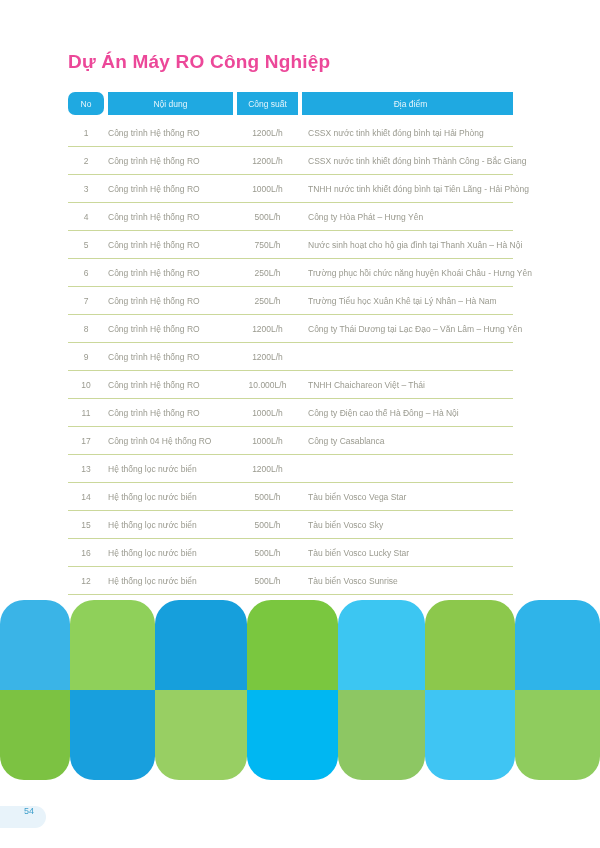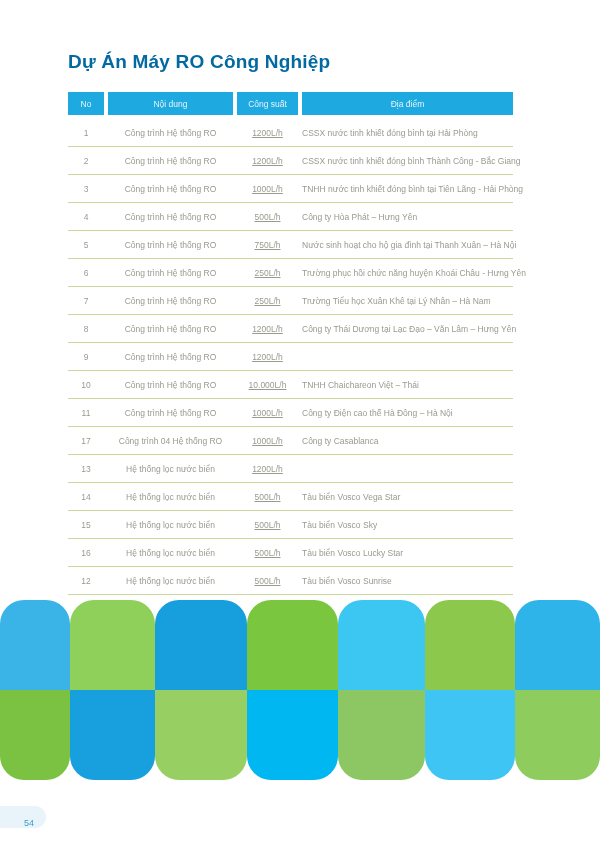--- a/index.html
+++ b/index.html
@@ -2,56 +2,56 @@
 <html><head>
 <meta charset="utf-8">
 <style>
   html,body { margin:0; padding:0; background:#ffffff; }
   .page {
     position:relative; width:600px; height:848px; background:#ffffff;
     font-family:"Liberation Sans", sans-serif; overflow:hidden;
   }
   .title {
     position:absolute; left:68px; top:51px; margin:0;
-    font-size:19px; font-weight:bold; color:#0369a1; letter-spacing:0.2px;
+    font-size:19px; font-weight:bold; color:#ec4899; letter-spacing:0.2px;
     white-space:nowrap;
   }
   .table { position:absolute; left:68px; top:92px; width:445px; }
   .thead { display:flex; gap:4px; height:23px; }
   .th {
     background:#1FA9E1; color:rgba(255,255,255,0.88);
     font-size:8.5px; display:flex; align-items:center; justify-content:center;
     white-space:nowrap;
   }
-  .c-no       { width:36px; flex:0 0 36px; }
+  .c-no       { width:36px; flex:0 0 36px;border-radius:7px; }
   .c-content  { width:125px; flex:0 0 125px; }
   .c-capacity { width:61px; flex:0 0 61px;text-align:center; }
-  .c-location { flex:1 1 auto; min-width:0; }
+  .c-location { flex:1 1 auto; min-width:0;padding-left:6px; }
   .tbody { margin-top:4px; }
   .row {
     display:flex; gap:4px; height:27px; align-items:center;
     border-bottom:1px solid #CBD89B;
     font-size:8.5px; color:#9A9A8F; white-space:nowrap;
   }
   .row .c-no       { text-align:center; }
-  .row .c-content  { text-align:center; }
-  .row .c-capacity { text-align:center;text-decoration:underline; }
+  .row .c-content  { text-align:left; }
+  .row .c-capacity { text-align:center; }
   .row .c-location { text-align:left; overflow:visible; }
   .decoration {
     position:absolute; left:0; top:600px; width:600px; height:180px;
     display:flex; flex-direction:column;
   }
   .deco-row { display:flex; height:90px; }
   .deco-cell { height:100%; }
   .deco-row.top .deco-cell    { border-radius:24px 24px 0 0; }
   .deco-row.bottom .deco-cell { border-radius:0 0 24px 24px; }
   .page-pill {
     position:absolute; left:0; top:806px; width:46px; height:22px;
     background:#E8F3FA; border-radius:0 11px 11px 0;
-    display:flex; align-items:flex-end; justify-content:center;
+    display:flex; align-items:flex-start; justify-content:center;
     padding-left:12px; box-sizing:border-box;
     color:#3E9FCB; font-size:9px;
   }
 </style>
 </head>
 <body>
 
 <div class="page">
 
   <h1 class="title">Dự Án Máy RO Công Nghiệp</h1>

